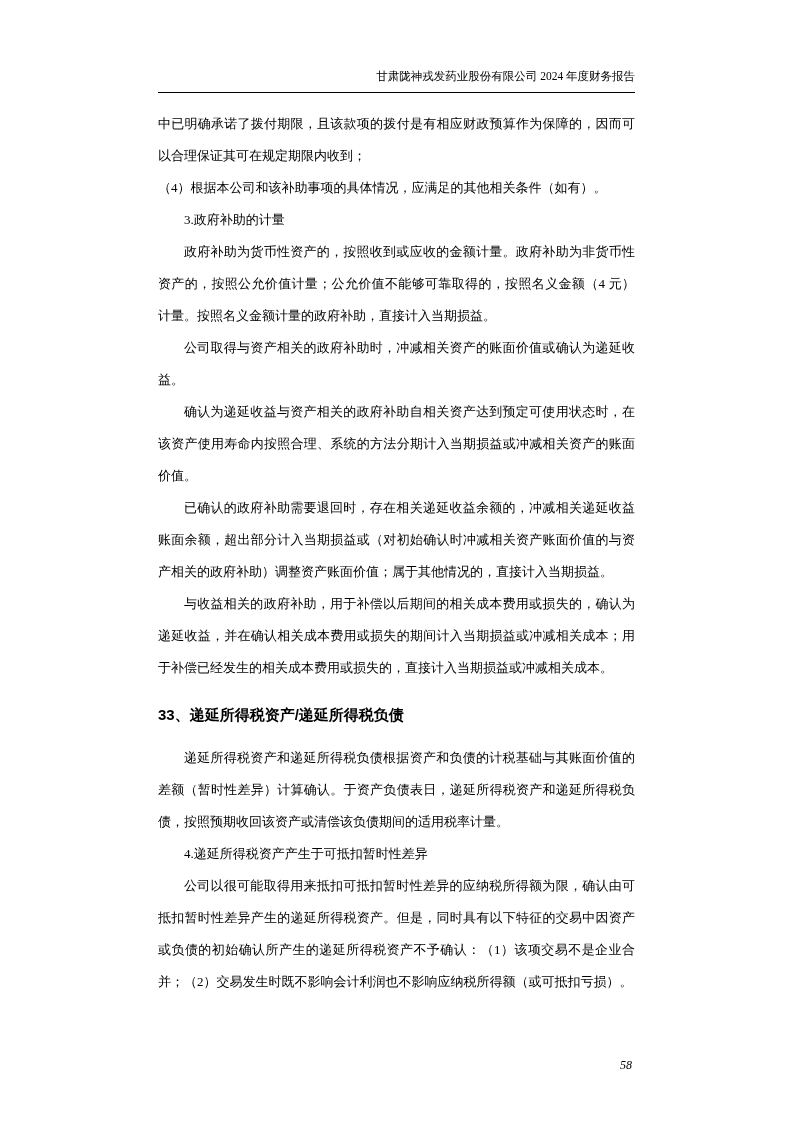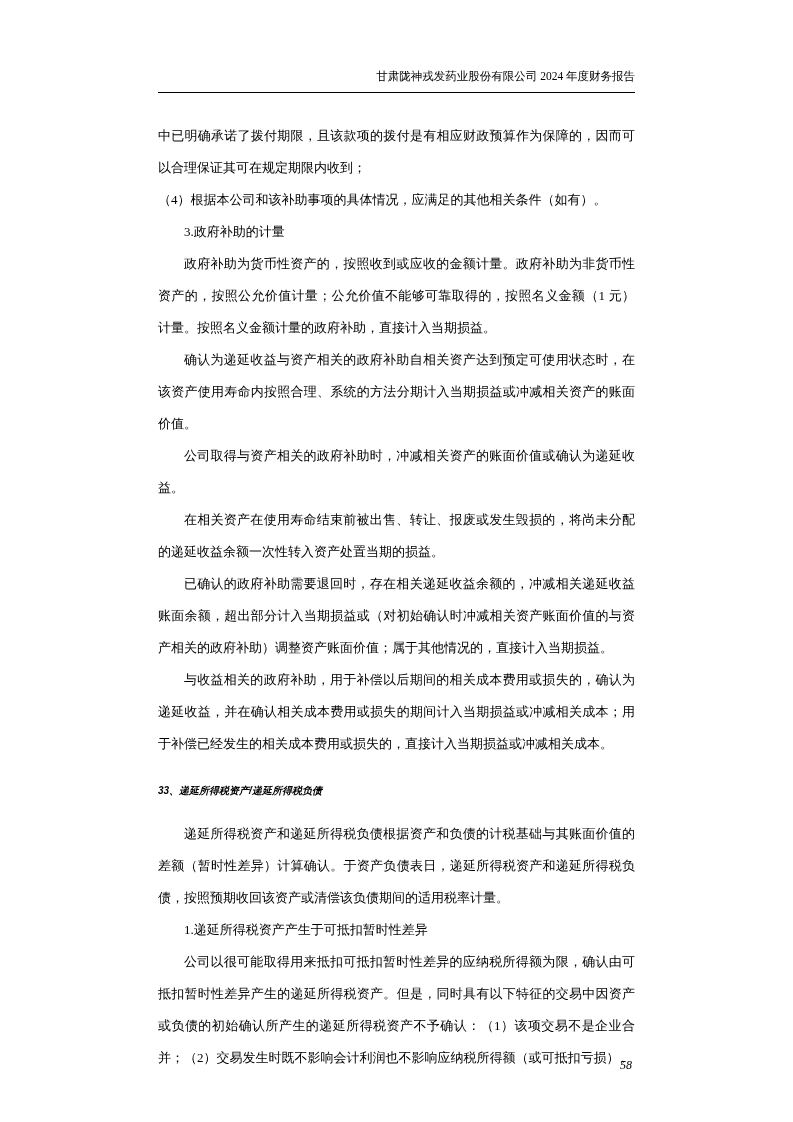--- a/index.html
+++ b/index.html
@@ -19,37 +19,36 @@
     left: 75px;
     right: 75px;
     text-align: right;
     font-size: 11.5px;
     line-height: 16px;
     padding-bottom: 8px;
     border-bottom: 1px solid #000000;
   }
   .content {
     position: absolute;
-    top: 104px;
+    top: 92px;
     left: 75px;
     right: 75px;
     font-size: 13px;
     line-height: 32px;
     text-align: justify;
   }
   .para { text-indent: 2em; }
   .para.no-indent { text-indent: 0; }
   .section-heading {
     font-family: "Liberation Sans", "DejaVu Sans", sans-serif;
-    font-size: 10px;
+    font-size: 15px;
     font-weight: bold;
     line-height: 24px;
     margin: 19px 0 15px 0;
     text-indent: 0;
-    font-style: italic;
   }
   .page-number {
     position: absolute;
     right: 78px;
     bottom: 66px;
     font-size: 12px;
     line-height: 14px;
     font-style: italic;
   }
 </style>
@@ -59,29 +58,28 @@
 <div class="page">
 
   <div class="header">
     <span>甘肃陇神戎发药业股份有限公司 2024 年度财务报告</span>
   </div>
 
   <div class="content">
     <p class="para no-indent">中已明确承诺了拨付期限，且该款项的拨付是有相应财政预算作为保障的，因而可以合理保证其可在规定期限内收到；</p>
     <p class="para no-indent">（4）根据本公司和该补助事项的具体情况，应满足的其他相关条件（如有）。</p>
     <p class="para">3.政府补助的计量</p>
-    <p class="para">政府补助为货币性资产的，按照收到或应收的金额计量。政府补助为非货币性资产的，按照公允价值计量；公允价值不能够可靠取得的，按照名义金额（1 元）计量。按照名义金额计量的政府补助，直接计入当期损益。</p>
+    <p class="para">政府补助为货币性资产的，按照收到或应收的金额计量。政府补助为非货币性资产的，按照公允价值计量；公允价值不能够可靠取得的，按照名义金额（4 元）计量。按照名义金额计量的政府补助，直接计入当期损益。</p>
+    <p class="para">公司取得与资产相关的政府补助时，冲减相关资产的账面价值或确认为递延收益。</p>
     <p class="para">确认为递延收益与资产相关的政府补助自相关资产达到预定可使用状态时，在该资产使用寿命内按照合理、系统的方法分期计入当期损益或冲减相关资产的账面价值。</p>
-    <p class="para">公司取得与资产相关的政府补助时，冲减相关资产的账面价值或确认为递延收益。</p>
-    <p class="para">在相关资产在使用寿命结束前被出售、转让、报废或发生毁损的，将尚未分配的递延收益余额一次性转入资产处置当期的损益。</p>
     <p class="para">已确认的政府补助需要退回时，存在相关递延收益余额的，冲减相关递延收益账面余额，超出部分计入当期损益或（对初始确认时冲减相关资产账面价值的与资产相关的政府补助）调整资产账面价值；属于其他情况的，直接计入当期损益。</p>
     <p class="para">与收益相关的政府补助，用于补偿以后期间的相关成本费用或损失的，确认为递延收益，并在确认相关成本费用或损失的期间计入当期损益或冲减相关成本；用于补偿已经发生的相关成本费用或损失的，直接计入当期损益或冲减相关成本。</p>
 
     <h2 class="section-heading">33、递延所得税资产/递延所得税负债</h2>
 
     <p class="para">递延所得税资产和递延所得税负债根据资产和负债的计税基础与其账面价值的差额（暂时性差异）计算确认。于资产负债表日，递延所得税资产和递延所得税负债，按照预期收回该资产或清偿该负债期间的适用税率计量。</p>
-    <p class="para">1.递延所得税资产产生于可抵扣暂时性差异</p>
+    <p class="para">4.递延所得税资产产生于可抵扣暂时性差异</p>
     <p class="para">公司以很可能取得用来抵扣可抵扣暂时性差异的应纳税所得额为限，确认由可抵扣暂时性差异产生的递延所得税资产。但是，同时具有以下特征的交易中因资产或负债的初始确认所产生的递延所得税资产不予确认：（1）该项交易不是企业合并；（2）交易发生时既不影响会计利润也不影响应纳税所得额（或可抵扣亏损）。</p>
   </div>
 
   <div class="page-number">58</div>
 
 </div>
 
 </body></html>

